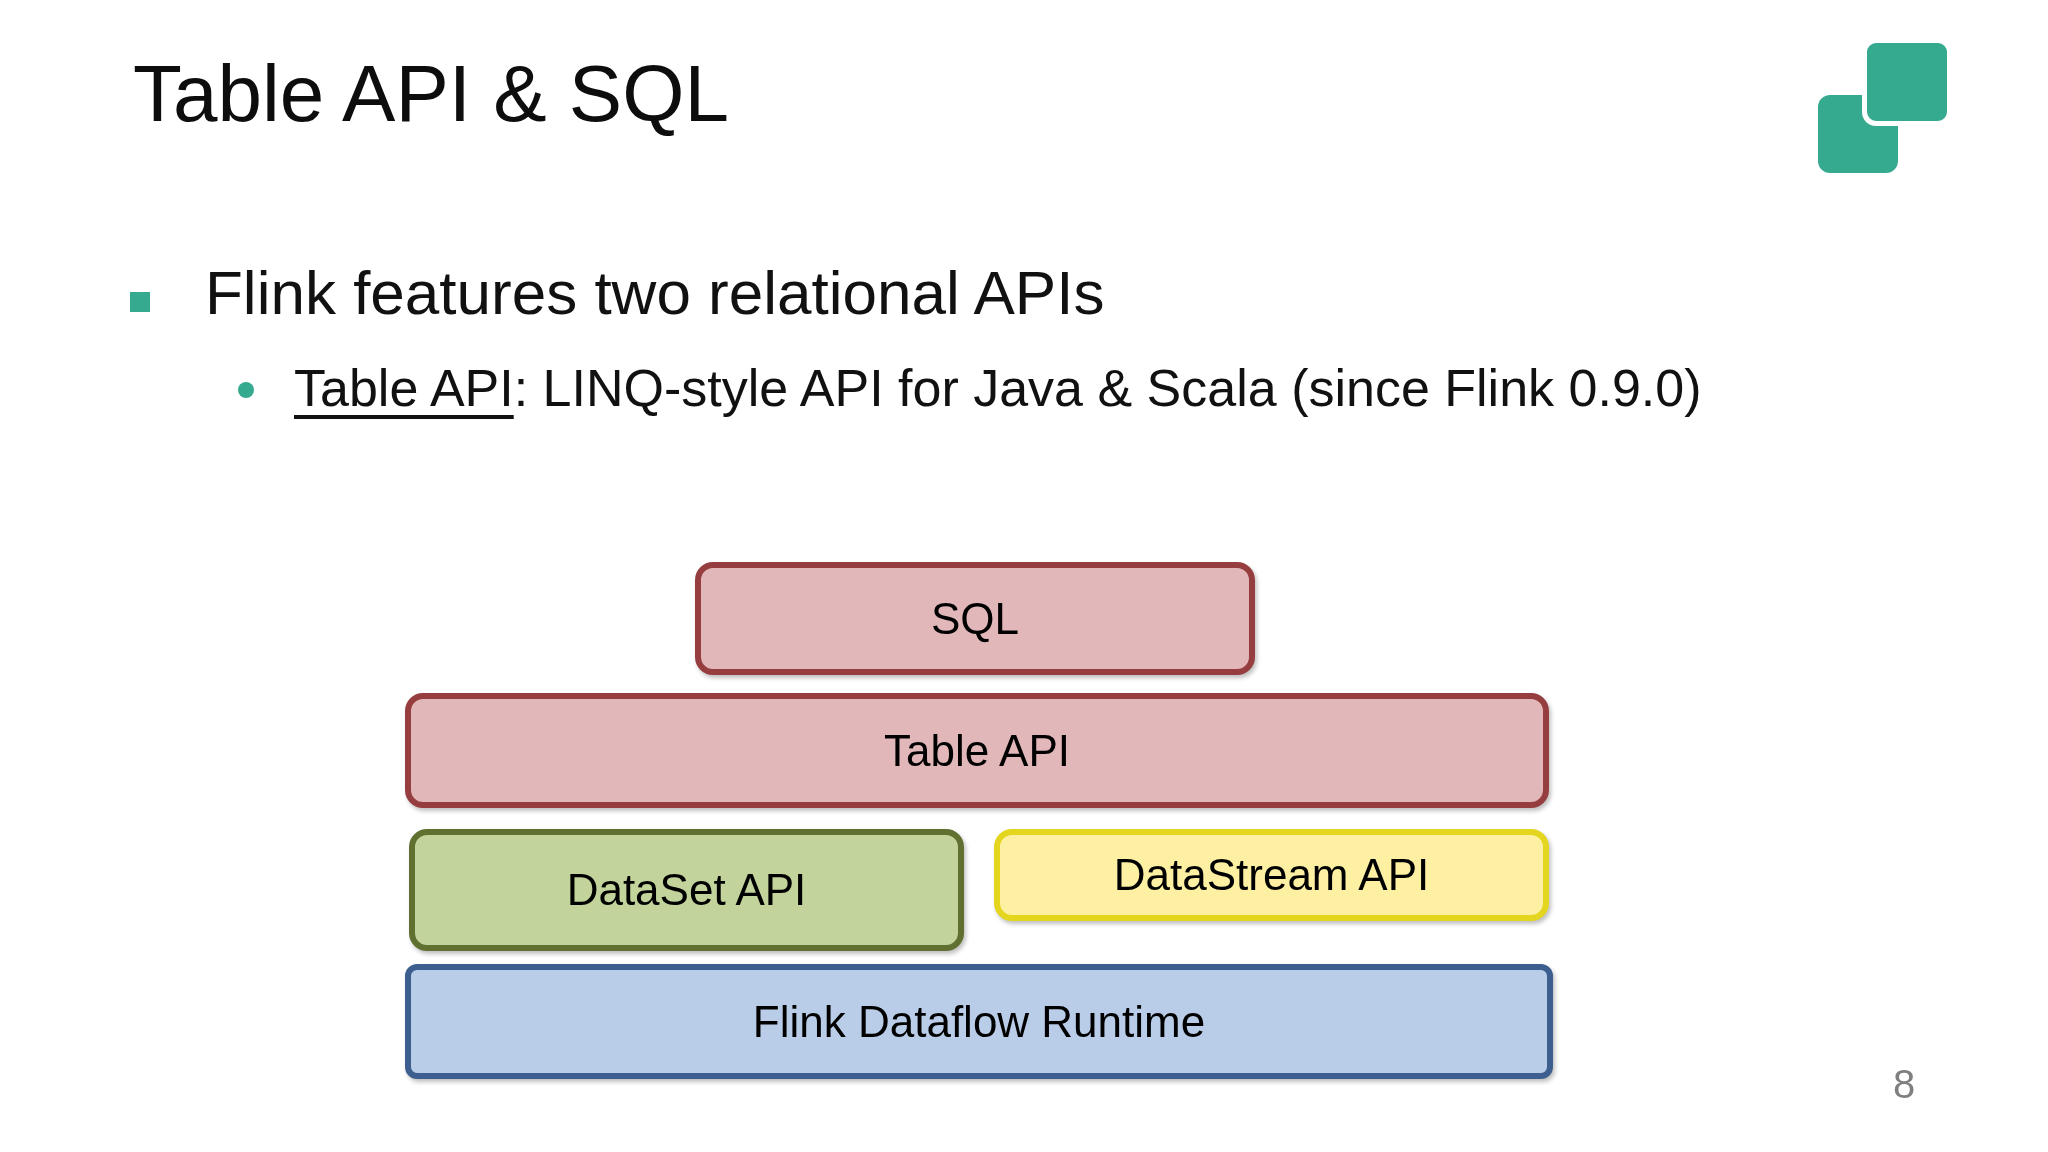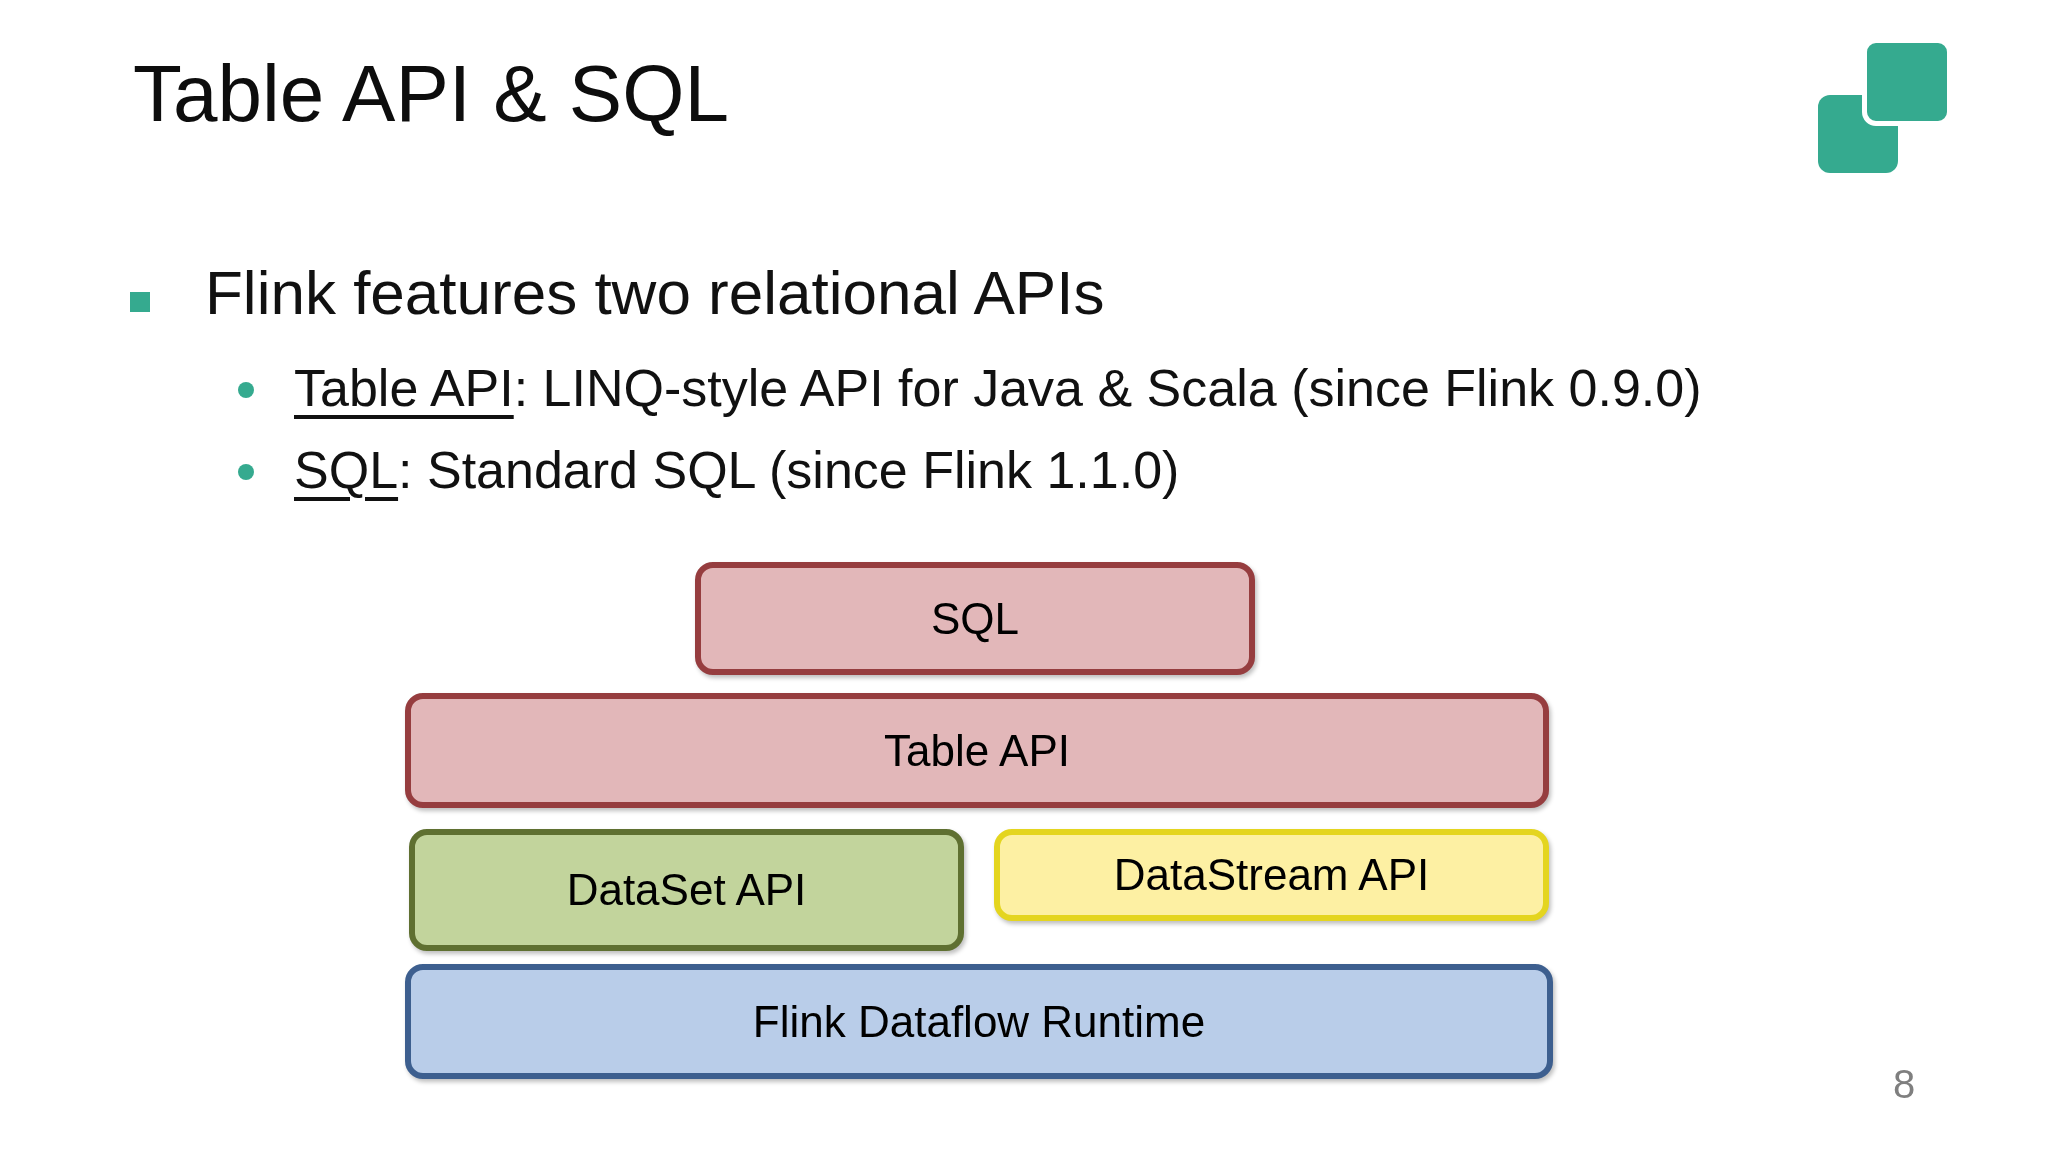--- a/index.html
+++ b/index.html
@@ -37,21 +37,21 @@
 
   
   .diagram{position:absolute;left:0;top:0;width:2048px;height:1152px;pointer-events:none;}
   .box{position:absolute;display:flex;align-items:center;justify-content:center;
        font-size:44px;color:#000;border-radius:18px;border-style:solid;border-width:6px;
        box-shadow:2px 3px 4px rgba(0,0,0,0.25);}
   .box-sql       {left:695px; top:562px; width:560px;  height:113px; background:var(--pink-fill);  border-color:var(--pink-border);}
   .box-table-api {left:405px; top:693px; width:1144px; height:115px; background:var(--pink-fill);  border-color:var(--pink-border);}
   .box-dataset   {left:409px; top:829px; width:555px;  height:122px; background:var(--green-fill); border-color:var(--green-border);}
   .box-datastream{left:994px; top:829px; width:555px;  height:92px; background:var(--yellow-fill);border-color:var(--yellow-border);}
-  .box-runtime   {left:405px; top:964px; width:1148px; height:115px; background:var(--blue-fill);  border-color:var(--blue-border);}
+  .box-runtime   {left:405px; top:964px; width:1148px; height:115px; background:var(--blue-fill);  border-color:var(--blue-border);border-radius:12px;}
 
   
   .page-number{position:absolute;left:1893px;top:1062px;font-size:40px;color:var(--page-gray);}
 </style>
 </head>
 <body>
 
 <div class="slide">
 
   <div class="title">Table API &amp; SQL</div>
@@ -64,24 +64,20 @@
   <div class="bullet-main">
     <span class="bullet-square"></span>
     <span class="txt">Flink features two relational APIs</span>
   </div>
 
   <div class="sub-bullet s0">
     <span class="bullet-dot"></span>
     <span class="txt"><span class="term">Table API</span><span>: LINQ-style API for Java &amp; Scala (since Flink 0.9.0)</span></span>
   </div>
 
-  <div class="sub-bullet s1">
-    <span class="bullet-dot"></span>
-    <span class="txt"><span class="term">SQL</span><span>: Standard SQL (since Flink 1.1.0)</span></span>
-  </div>
 
   <div class="diagram">
     <div class="box box-sql">
       <span>SQL</span>
     </div>
     <div class="box box-table-api">
       <span>Table API</span>
     </div>
     <div class="box box-dataset">
       <span>DataSet API</span>

